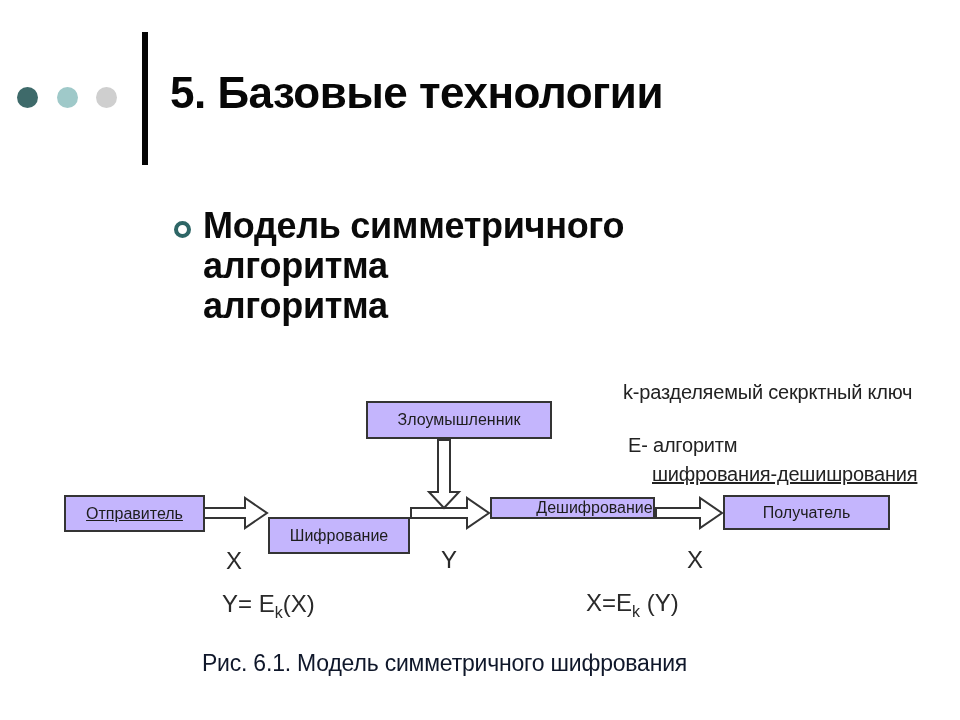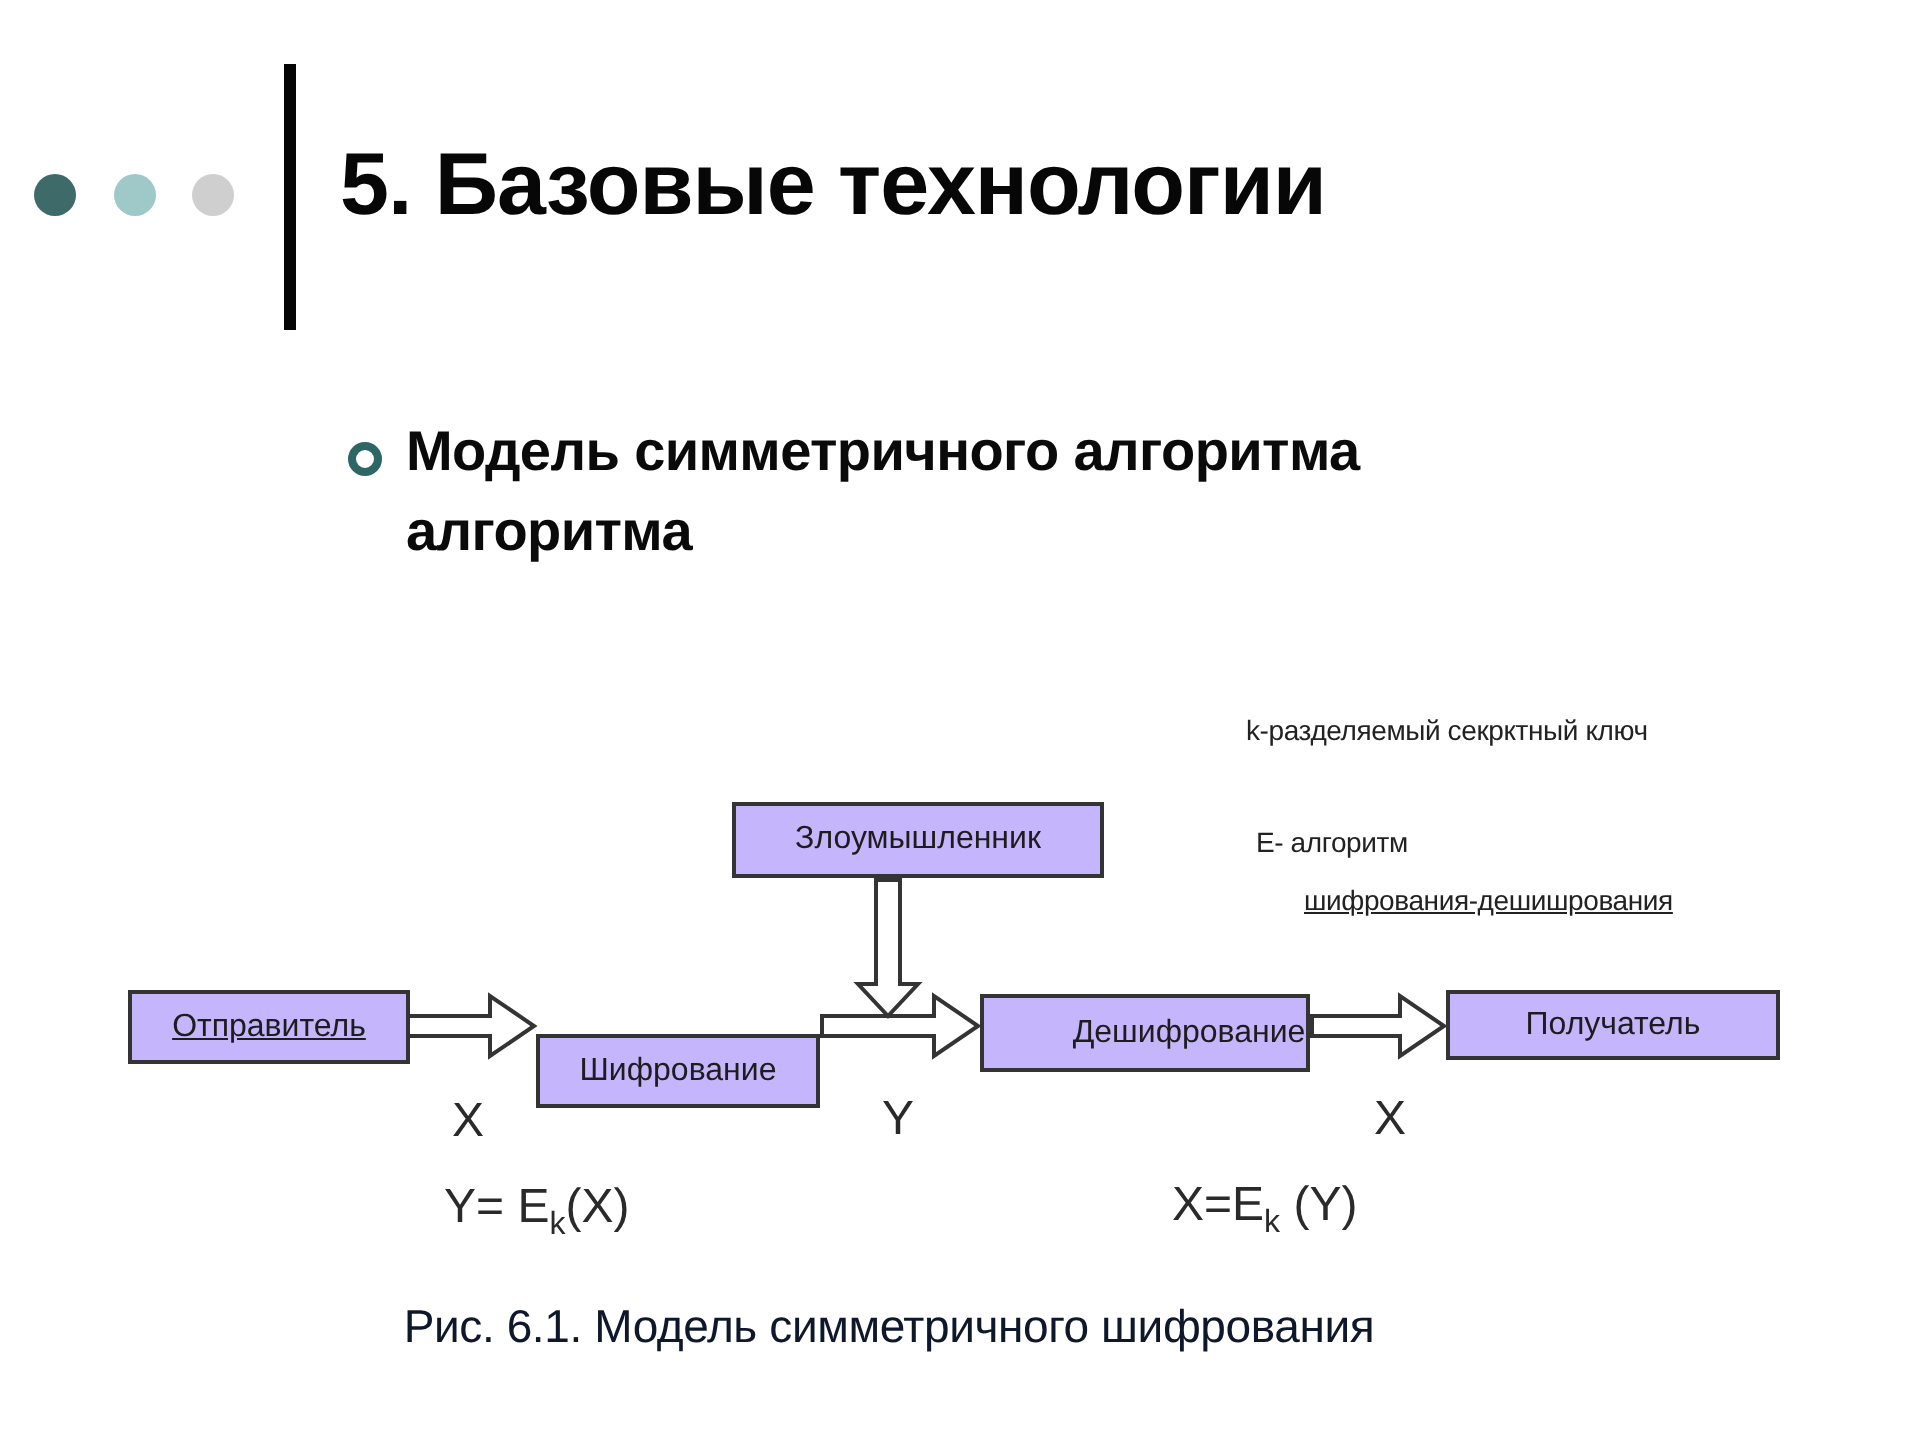--- a/index.html
+++ b/index.html
@@ -20,44 +20,44 @@
     font-size:44px; font-weight:bold; line-height:56px; color:#070707;
     letter-spacing:-0.5px;
   }
   
   .bullet-ring{
     position:absolute; left:174px; top:221px; width:9px; height:9px;
     border:4px solid #2E6666; border-radius:50%; background:#fff;
   }
   .bullet-text{
     position:absolute; left:203px; top:206px; width:520px;
-    font-size:28px; font-weight:bold; line-height:40px; color:#0a0a0a;
+    font-size:36px; font-weight:bold; line-height:40px; color:#0a0a0a;
     letter-spacing:-0.3px;
   }
   
   .dg-box{
     position:absolute; background:#c4b5fd; border:2px solid #343434;
     display:flex; align-items:center; justify-content:center;
     font-size:16px; color:#1d1d1d; white-space:nowrap; box-sizing:border-box;
   }
   .box-sender  {left:64px;  top:495px; width:141px; height:37px;text-decoration:underline;}
   .box-encrypt {left:268px; top:517px; width:142px; height:37px;}
   .box-intruder{left:366px; top:401px; width:186px; height:38px;}
-  .box-decrypt {left:490px; top:497px; width:165px; height:39px;padding-left:44px;}
+  .box-decrypt {left:490px; top:497px; width:165px; height:22px;padding-left:44px;}
   .box-receiver{left:723px; top:495px; width:167px; height:35px;}
   .arrows{position:absolute; left:0; top:0; width:960px; height:720px; pointer-events:none;}
   .flow-label{position:absolute; font-size:24px; color:#2a2a2a;}
   .lbl-x1{left:226px; top:547px;}
   .lbl-y {left:441px; top:546px;}
   .lbl-x2{left:687px; top:546px;}
   .formula{position:absolute; font-size:24px; color:#2a2a2a; white-space:pre;}
   .formula sub{font-size:16px;}
   .f-left {left:222px; top:590px;}
   .f-right{left:586px; top:589px;text-align:center;}
-  .note{position:absolute; font-size:14px; color:#222; white-space:nowrap; letter-spacing:-0.2px;}
+  .note{position:absolute; font-size:20px; color:#222; white-space:nowrap; letter-spacing:-0.2px;margin-top:24px;}
   .note-key {left:623px; top:357px;}
   .note-algo{left:628px; top:407px; line-height:29px;}
   .note-algo .indent{display:block; margin-left:24px;text-decoration:underline;}
   
   .caption{
     position:absolute; left:112px; top:650px; width:665px; text-align:center;
     font-size:23px; color:#0f172a; letter-spacing:-0.2px;
   }
 </style>
 </head>

